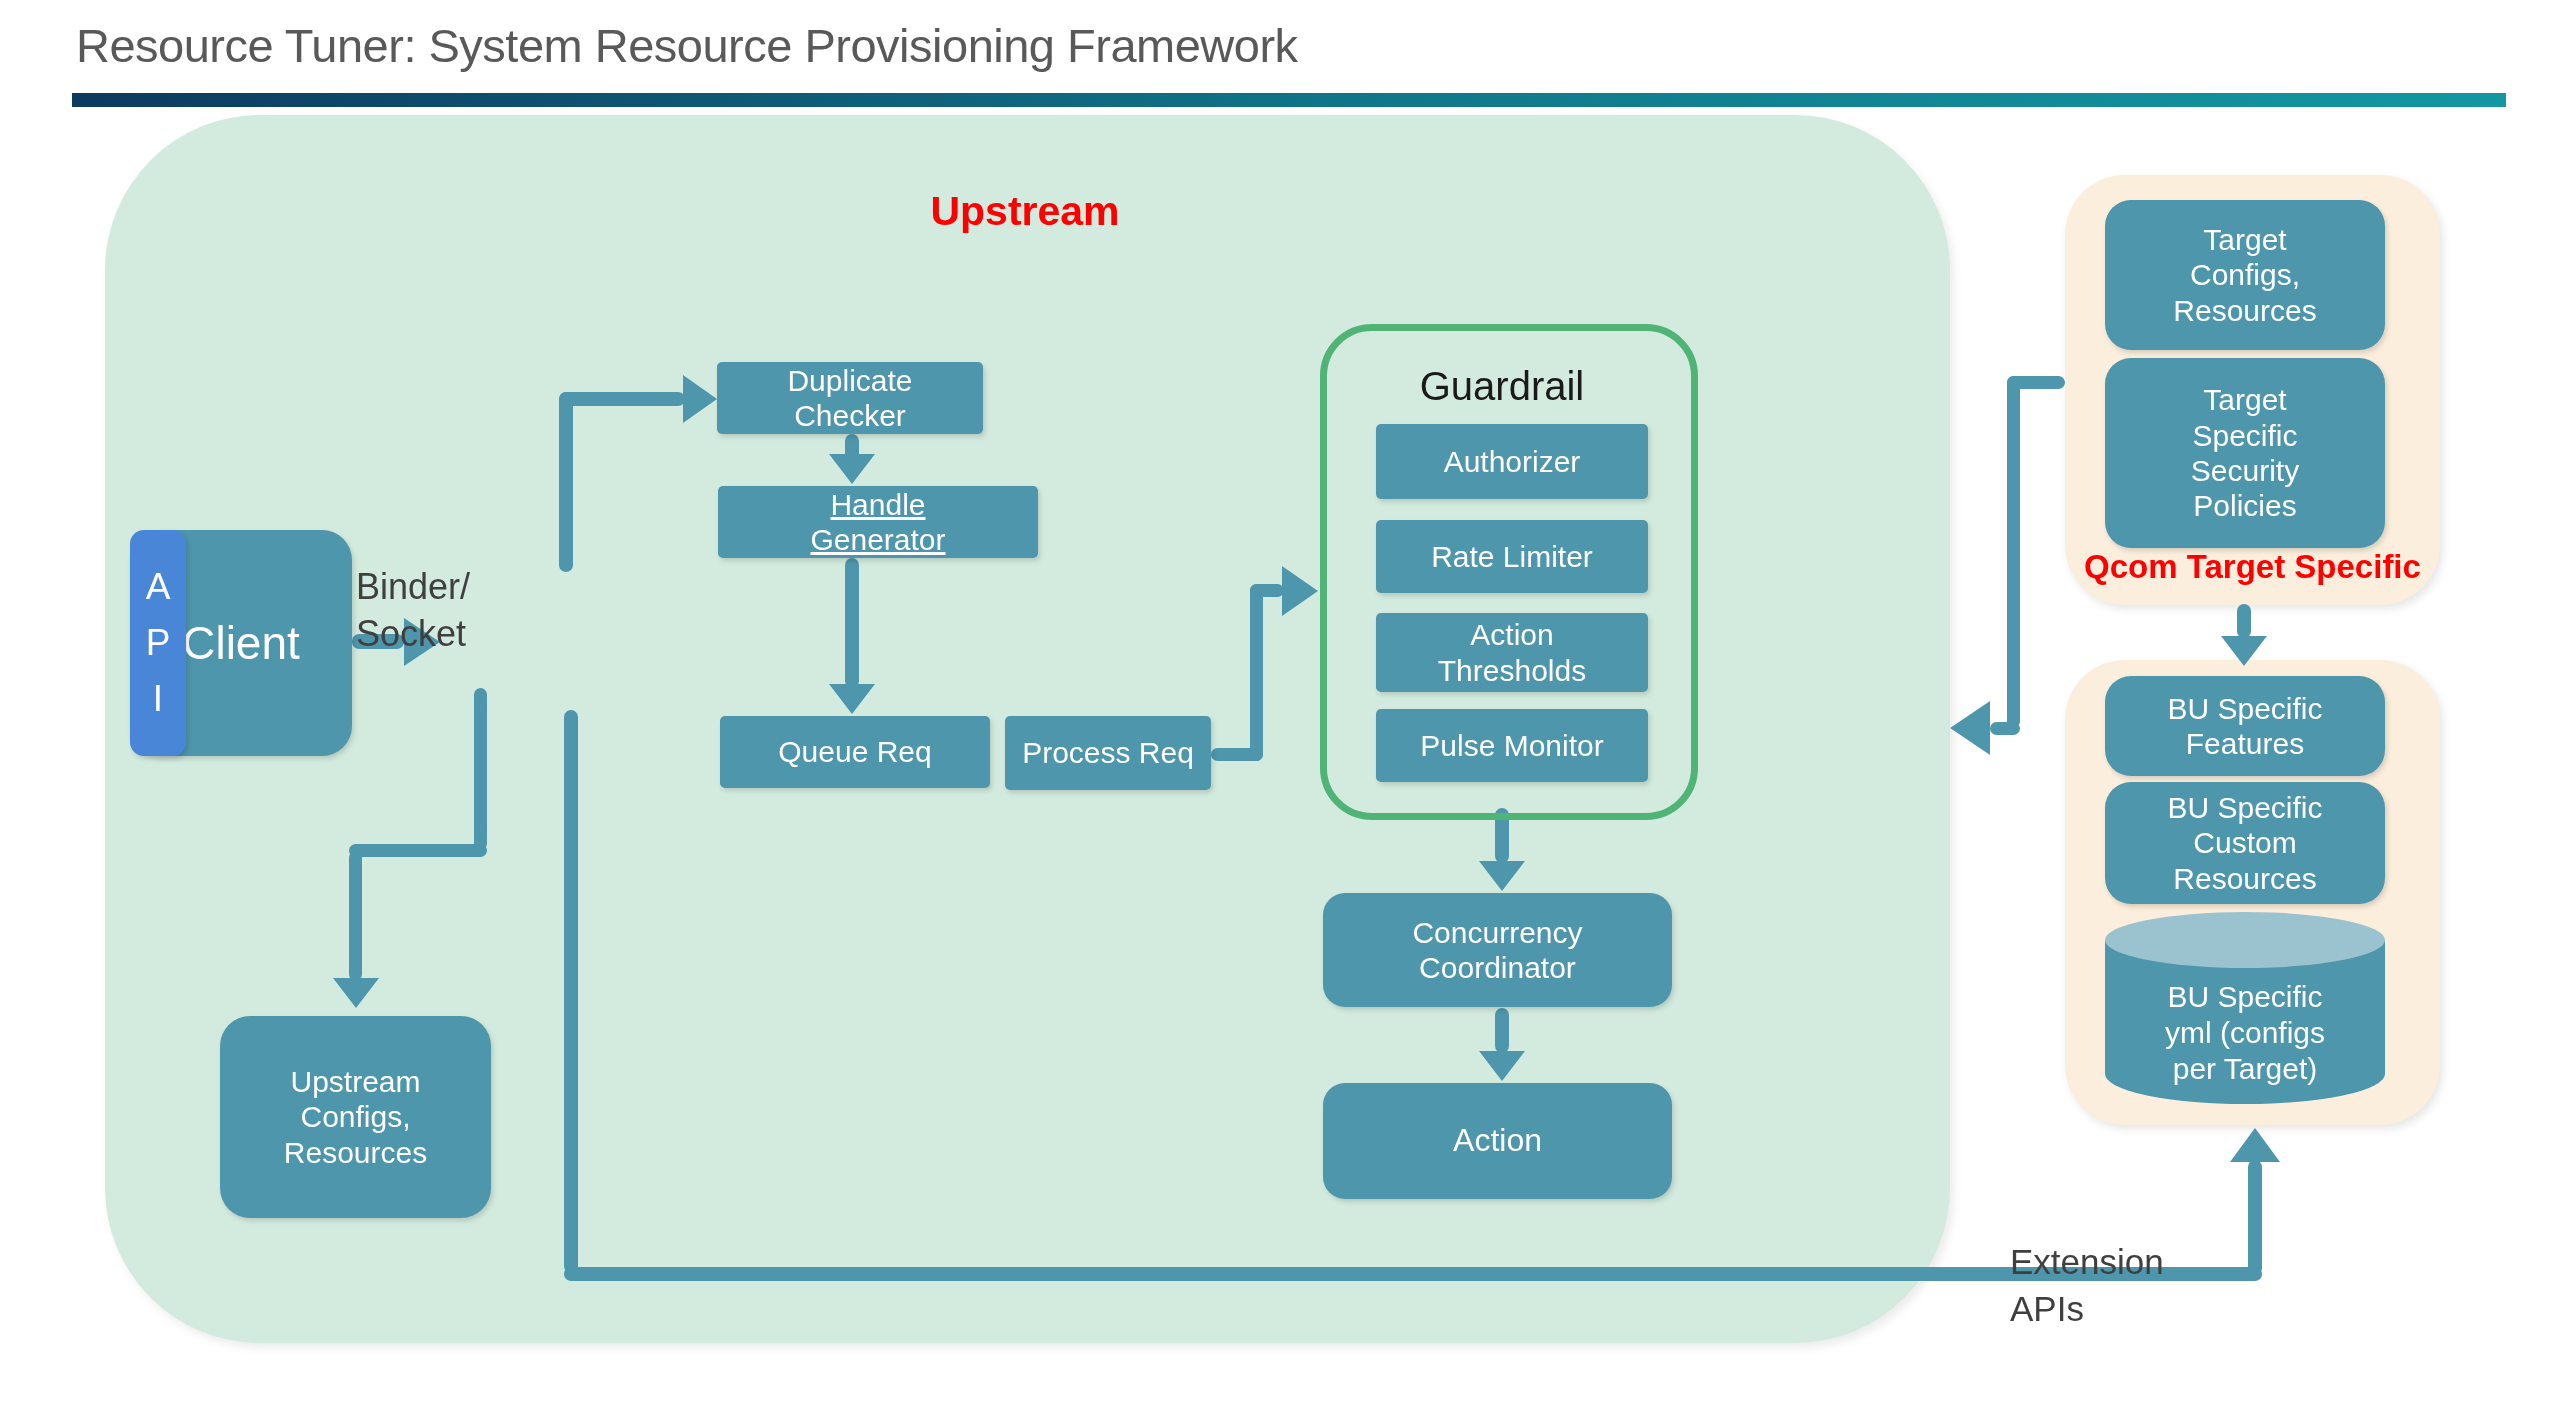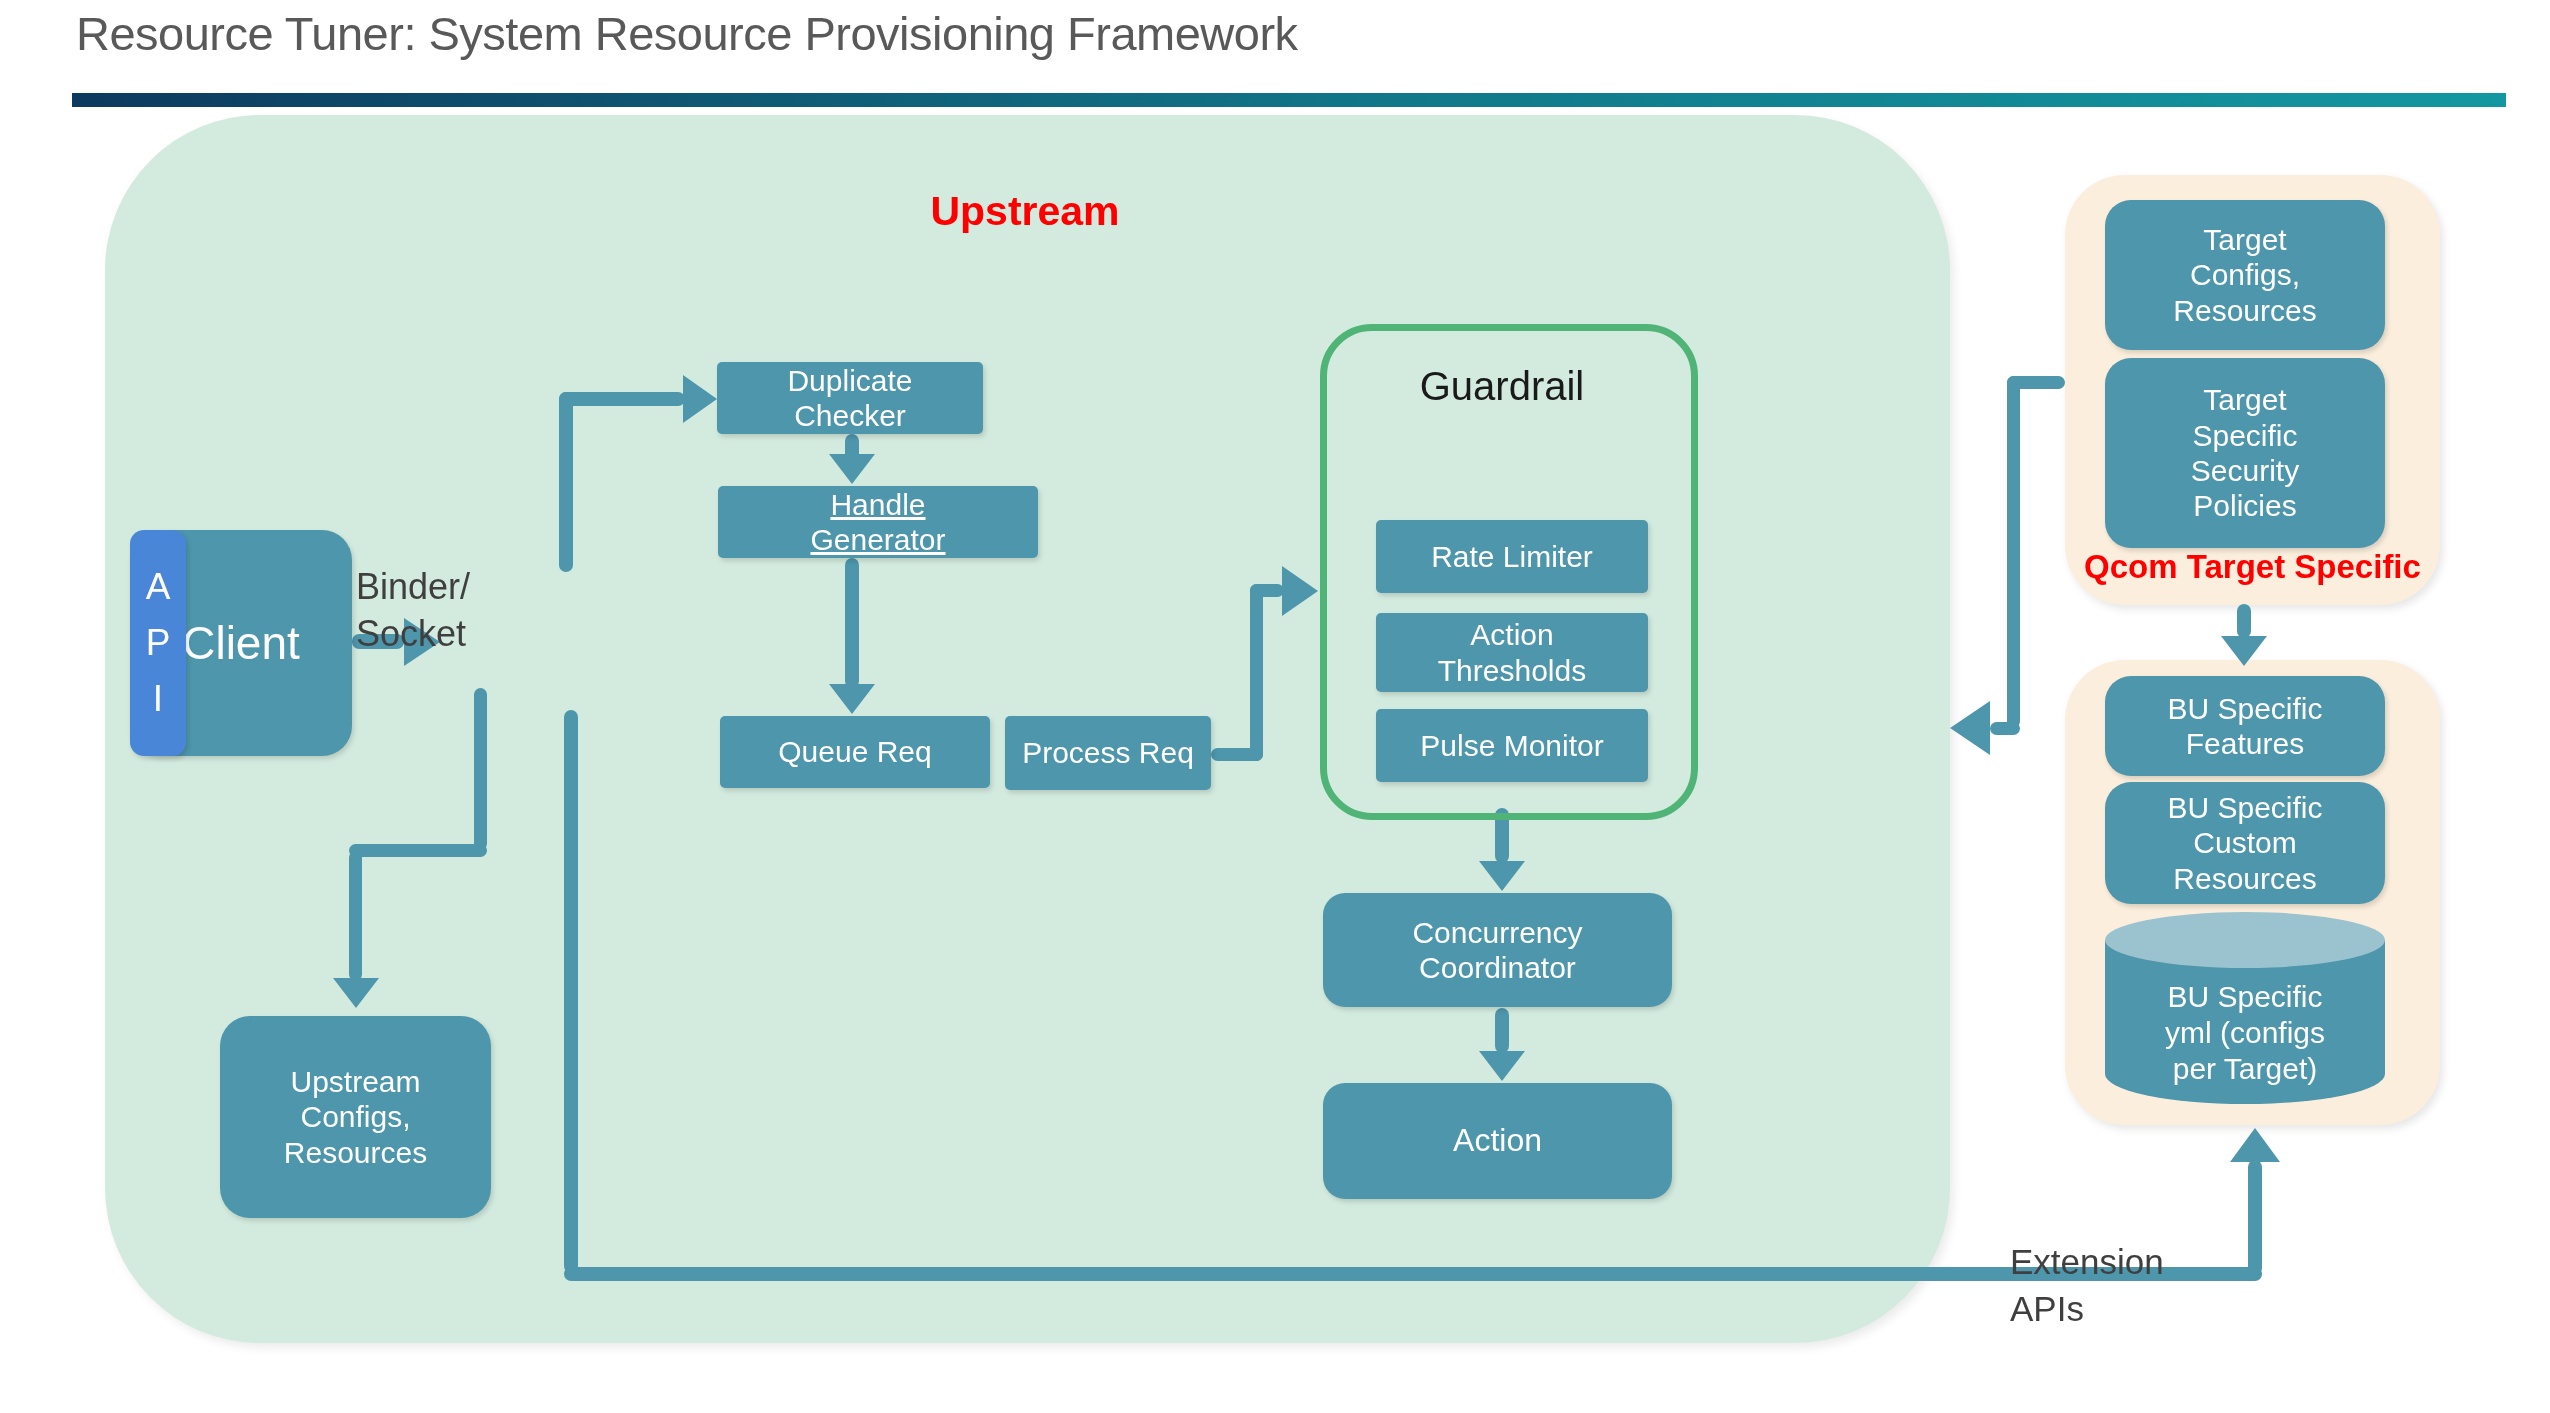--- a/index.html
+++ b/index.html
@@ -6,21 +6,21 @@
     --teal:#4e96ac; --mint:#d3ebde; --peach:#fbeedc; --blue:#4a86d8;
     --green:#4fb475; --red:#ff0000; --gray:#595959; --dgray:#3f3f3f;
     --cyltop:#9ac2cf;
   }
   html,body{margin:0;padding:0;background:#ffffff;}
   #canvas{position:relative;width:2550px;height:1413px;background:#ffffff;
           font-family:"Liberation Sans", sans-serif;overflow:hidden;}
   .abs{position:absolute;}
   .lbl{white-space:pre-line;}
   
-  #title{left:76px;top:6px;font-size:47px;color:var(--gray);letter-spacing:-0.5px;}
+  #title{left:76px;top:18px;font-size:47px;color:var(--gray);letter-spacing:-0.5px;}
   #rule{left:72px;top:93px;width:2434px;height:14px;
         background:linear-gradient(90deg,#0d3a5f 0%,#11788a 55%,#1397a0 100%);}
   
   .panel-mint{left:105px;top:115px;width:1845px;height:1228px;background:var(--mint);
               border-radius:155px;box-shadow:4px 5px 10px rgba(0,0,0,.08);}
   .panel-peach{width:375px;background:var(--peach);border-radius:60px;
                box-shadow:3px 4px 8px rgba(0,0,0,.10);}
   #qcom-panel{left:2065px;top:175px;height:430px;}
   #bu-panel{left:2065px;top:660px;height:465px;}
   
@@ -176,20 +176,23 @@
   </div>
   <div class="box" id="queue-box">
     <span class="lbl">Queue Req</span>
   </div>
   <div class="box" id="process-box">
     <span class="lbl">Process Req</span>
   </div>
 
   <div class="abs" id="guardrail"></div>
   <div class="abs lbl" id="guardrail-title">Guardrail</div>
+  <div class="box gr-item" id="gr-0">
+    <span class="lbl">Authorizer</span>
+  </div>
   <div class="box gr-item" id="gr-1">
     <span class="lbl">Rate Limiter</span>
   </div>
   <div class="box gr-item" id="gr-2">
     <span class="lbl">Action
 Thresholds</span>
   </div>
   <div class="box gr-item" id="gr-3">
     <span class="lbl">Pulse Monitor</span>
   </div>

